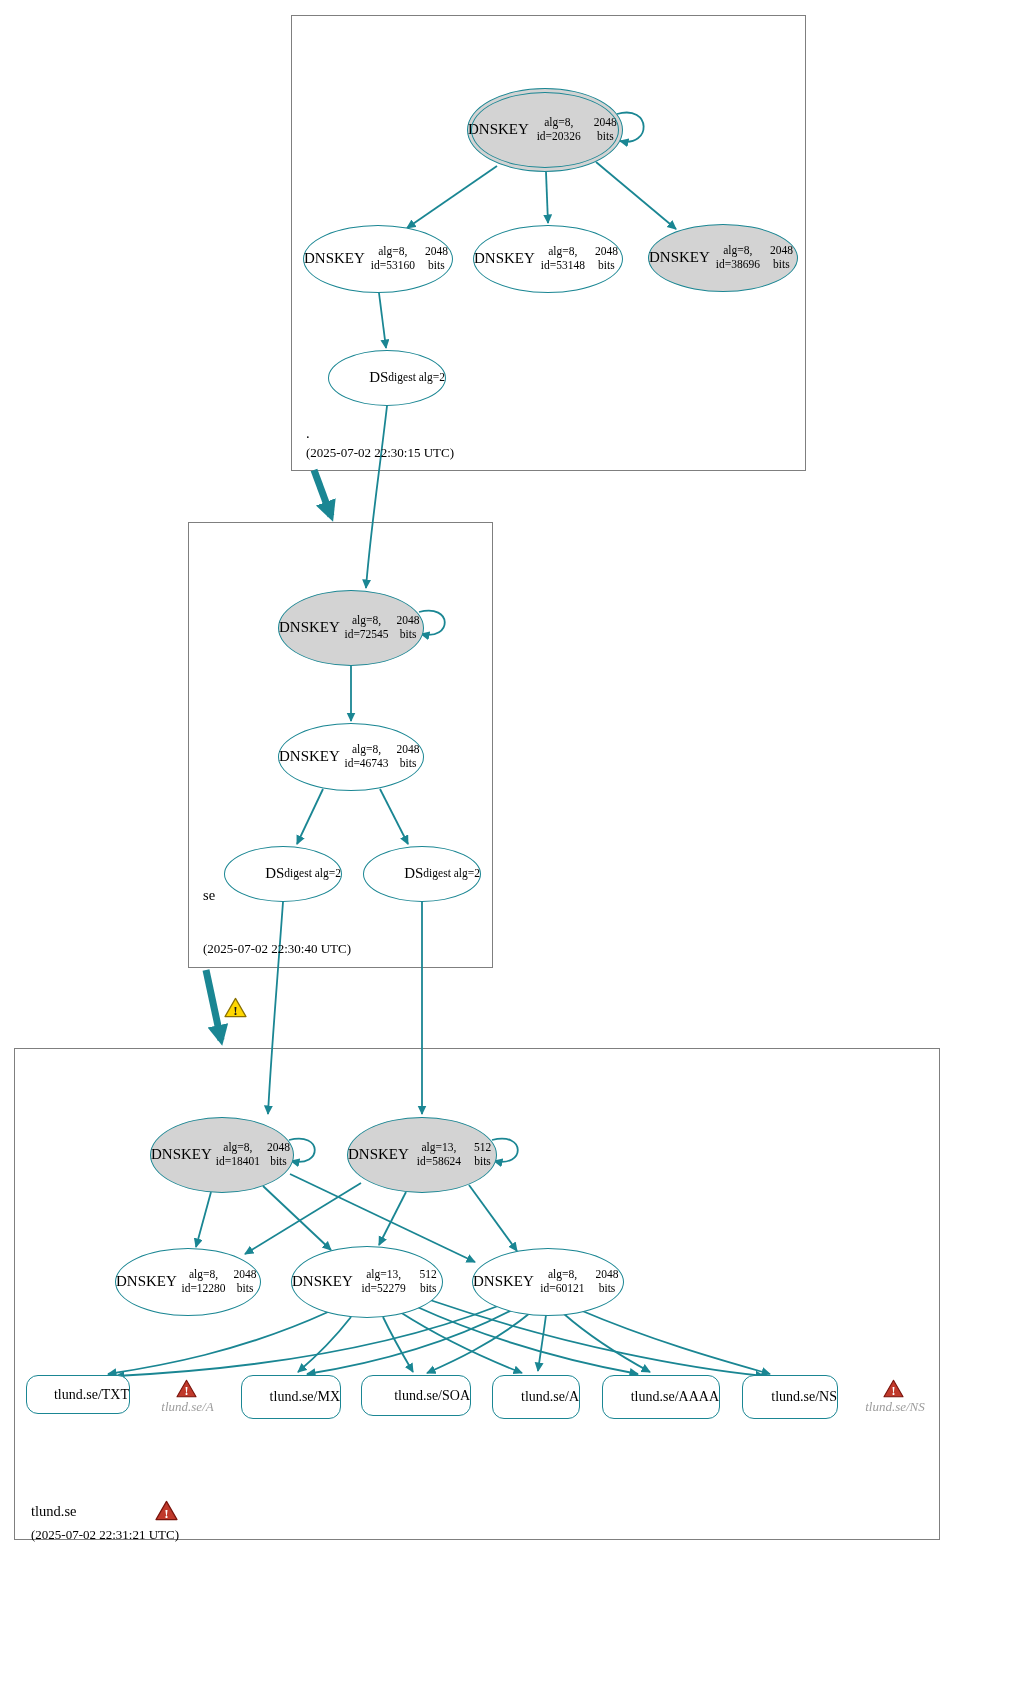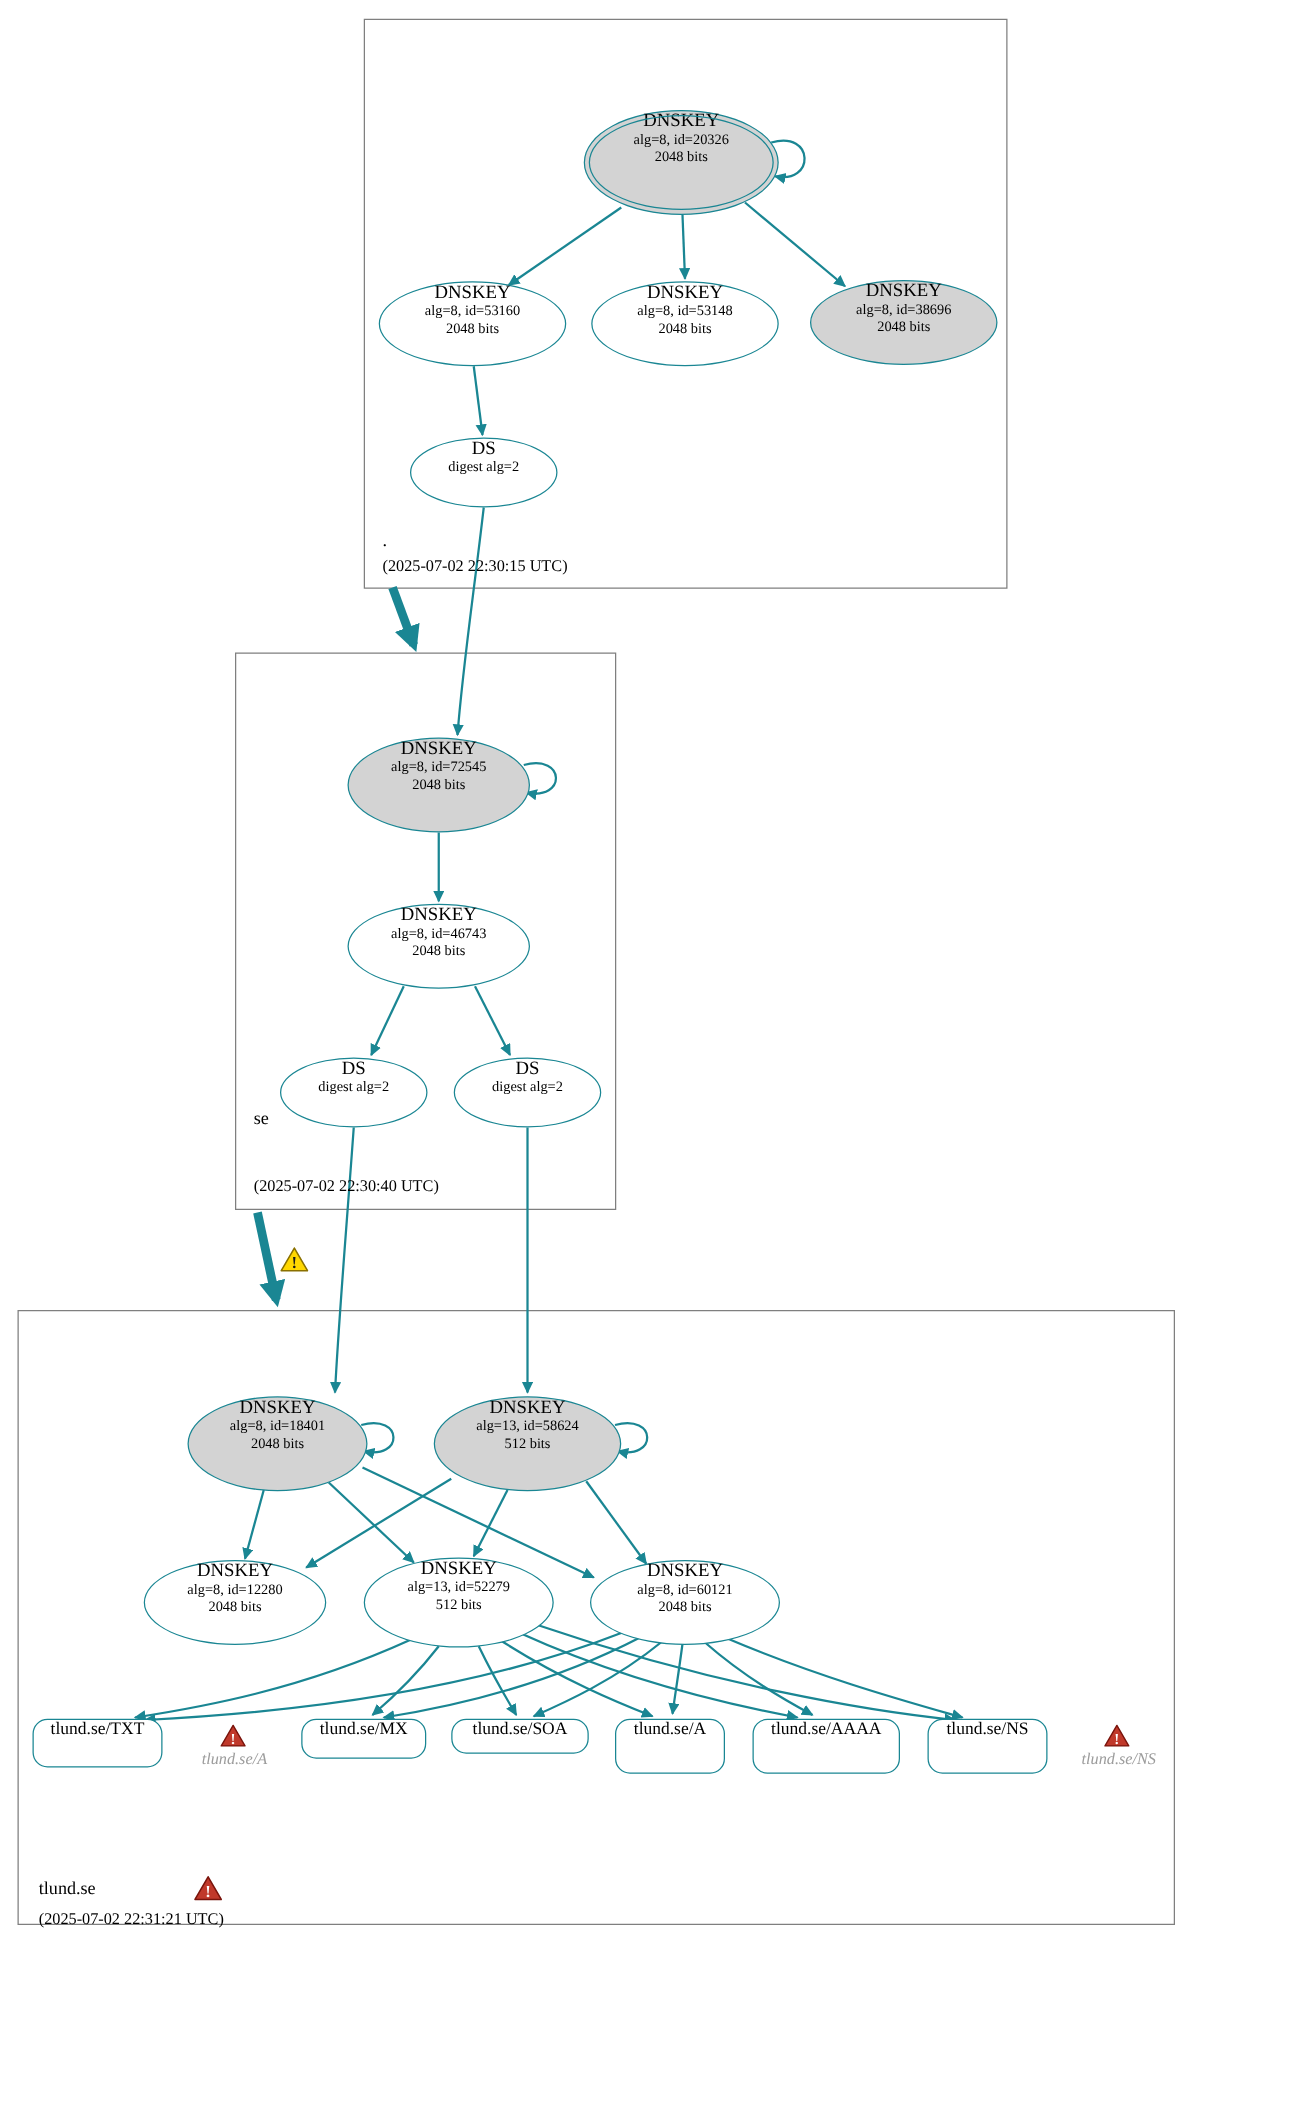--- a/index.html
+++ b/index.html
@@ -11,21 +11,21 @@
     --zoneborder:#7f7f7f;
   }
   *{margin:0;padding:0;box-sizing:border-box;}
   body{background:#ffffff;font-family:"Liberation Serif", serif;color:#000;}
   #canvas{position:relative;width:1032px;height:1694px;background:#fff;overflow:hidden;}
   .zone-box{position:absolute;border:1px solid var(--zoneborder);background:transparent;z-index:0;}
   #edges{position:absolute;left:0;top:0;z-index:1;}
   .edge{stroke:var(--teal);stroke-width:1.8;fill:none;}
   .edge.thick{stroke-width:7;}
   .ah{fill:var(--teal);}
-  .node,.rrset{position:absolute;z-index:2;display:flex;flex-direction:column;align-items:center;justify-content:flex-start;text-align:center;background:#fff;border:1.7px solid var(--teal);font-family:Liberation Serif, serif;}
+  .node,.rrset{position:absolute;z-index:2;display:flex;align-items:center;justify-content:flex-end;text-align:center;background:#fff;border:1.7px solid var(--teal);font-family:Liberation Serif, serif;}
   .node{border-radius:50%;}
   .node.sep{background:var(--sep);}
   .node.double::after{content:"";position:absolute;inset:3px;border:1.7px solid var(--teal);border-radius:50%;pointer-events:none;}
   .rrset{border-radius:12px;}
   .t1{font-size:15px;line-height:1.15;}
   .t2{font-size:11.5px;line-height:1.2;}
   .rr-label{font-size:14px;}
   .zone-label{position:absolute;z-index:2;font-size:14.5px;}
   .zone-ts{position:absolute;z-index:2;font-size:13px;}
   .ghost-label{position:absolute;z-index:2;color:var(--ghost);font-style:italic;font-size:13px;text-align:center;}
@@ -169,24 +169,24 @@
   </div>
   <div class="node" style="left:472px;top:1248px;width:152px;height:68px">
     <div class="t1">DNSKEY</div>
     <div class="t2">alg=8, id=60121</div>
     <div class="t2">2048 bits</div>
   </div>
 
   <div class="rrset" style="left:26px;top:1375px;width:104px;height:39px">
     <div class="rr-label">tlund.se/TXT</div>
   </div>
-  <div class="rrset" style="left:241px;top:1375px;width:100px;height:32px">
+  <div class="rrset" style="left:241px;top:1375px;width:100px;height:44px">
     <div class="rr-label">tlund.se/MX</div>
   </div>
-  <div class="rrset" style="left:361px;top:1375px;width:110px;height:28px">
+  <div class="rrset" style="left:361px;top:1375px;width:110px;height:41px">
     <div class="rr-label">tlund.se/SOA</div>
   </div>
   <div class="rrset" style="left:492px;top:1375px;width:88px;height:44px">
     <div class="rr-label">tlund.se/A</div>
   </div>
   <div class="rrset" style="left:602px;top:1375px;width:118px;height:44px">
     <div class="rr-label">tlund.se/AAAA</div>
   </div>
   <div class="rrset" style="left:742px;top:1375px;width:96px;height:44px">
     <div class="rr-label">tlund.se/NS</div>

